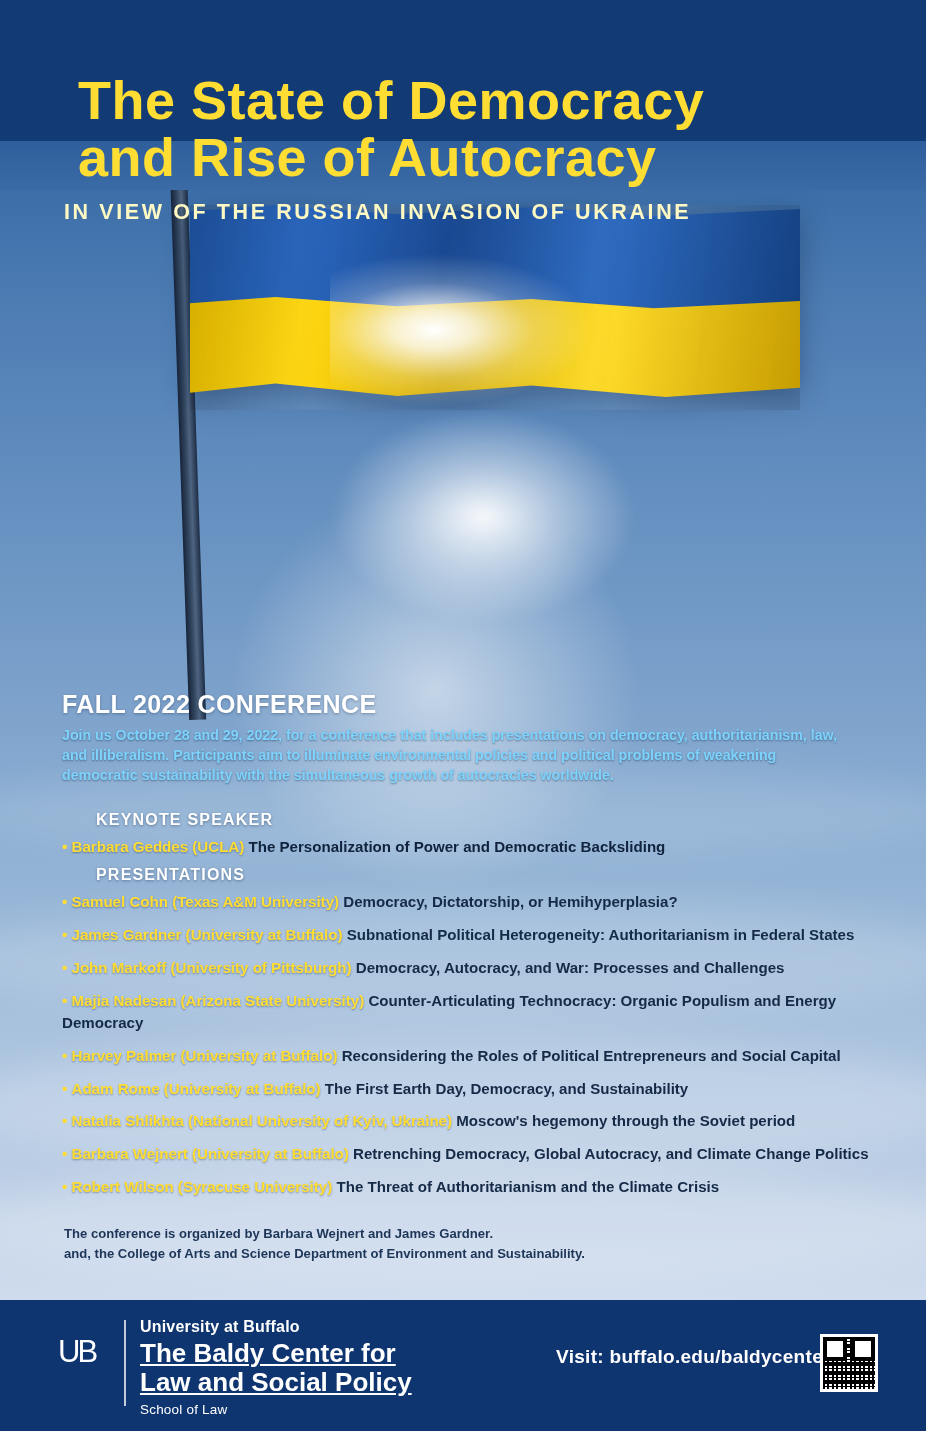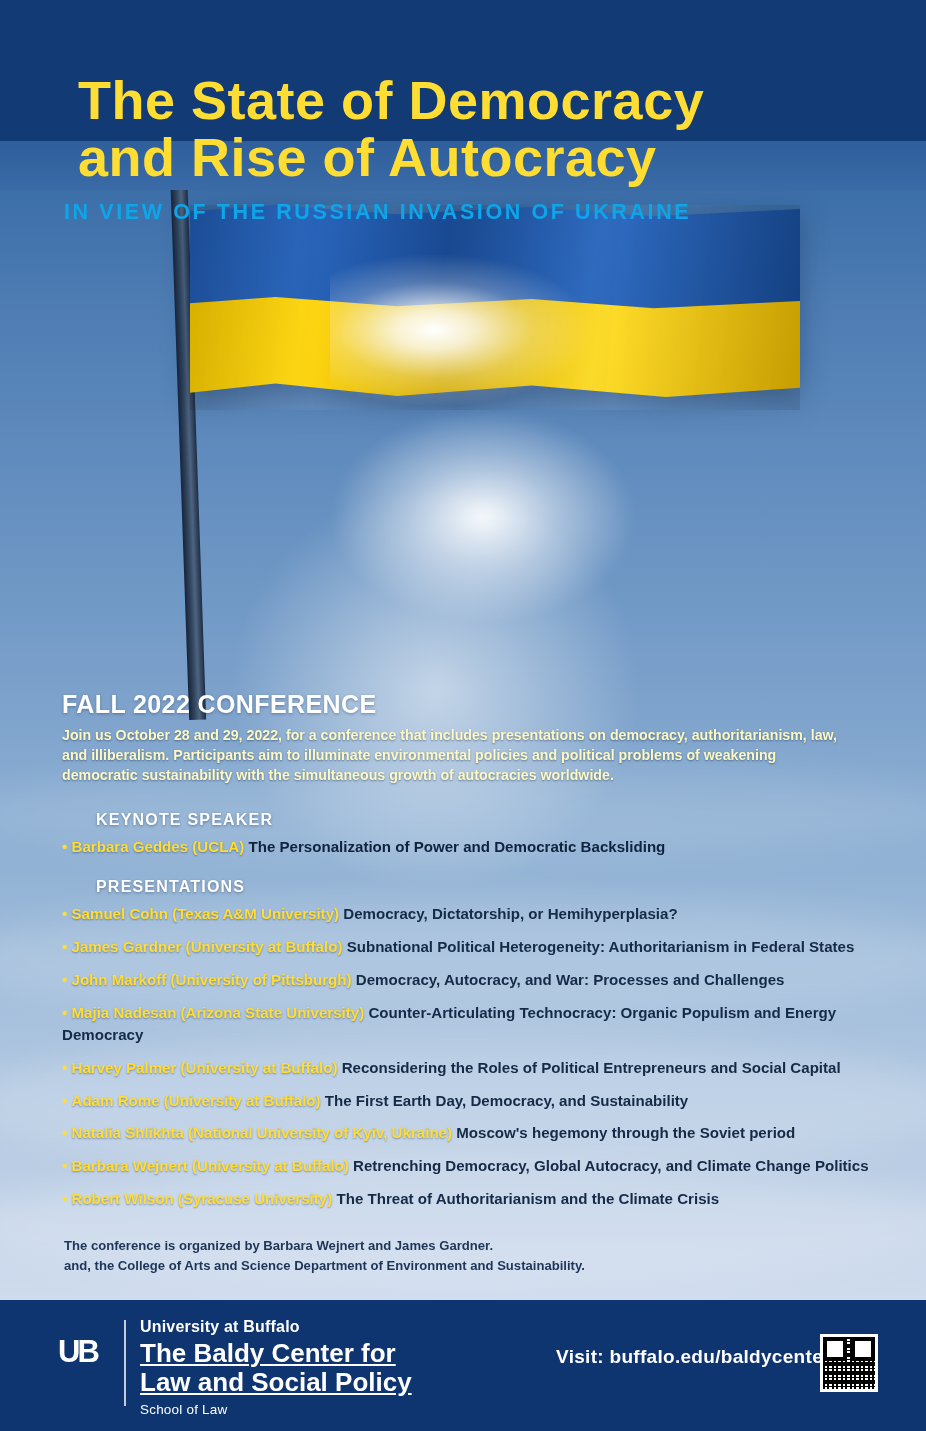--- a/index.html
+++ b/index.html
@@ -161,21 +161,21 @@
     font-size: 54px;
     font-weight: 700;
     line-height: 1.05;
     letter-spacing: 0.5px;
     transform: translateY(-6px);
   }
   .title .l1, .title .l2 { display: block; }
   .subtitle {
     position: absolute;
     left: 64px; top: 200px;
-    color: #0ea5e9;
+    color: #fef9c3;
     font-size: 21.5px;
     font-weight: 700;
     letter-spacing: 2.6px;
     z-index: 6;
   }
 
   
   .content {
     position: absolute;
     left: 0; top: 690px;
@@ -187,36 +187,36 @@
     margin: 0 0 6px 62px;
     color: #ffffff;
     font-size: 25px;
     font-weight: 700;
     letter-spacing: 0.4px;
     text-shadow: 0 1px 3px rgba(10,30,60,0.35);
   }
   .blurb {
     margin: 4px 0 0 62px;
     width: 790px;
-    color: #fef9c3;
+    color: #7dd3fc;
     font-size: 14.2px;
     font-weight: 600;
     line-height: 1.42;
     text-shadow: 0 1px 2px rgba(10,30,60,0.45);
   }
   .sub-head {
     margin: 26px 0 7px 62px;
     color: #ffffff;
     font-size: 16px;
     font-weight: 700;
     letter-spacing: 1.2px;
     text-shadow: 0 1px 3px rgba(10,30,60,0.4);
     padding-left: 34px;
   }
-  .sub-head.tight { margin-top: 20px; }
+  .sub-head.tight { margin-top: 8px; }
   .entry {
     margin: 0 0 6px 62px;
     width: 830px;
     font-size: 15.1px;
     line-height: 1.45;
     color: #16263f;
   }
   .entry .bullet { color: #ffdd33; font-weight: 700; }
   .entry .who {
     color: #ffdd33;
@@ -247,21 +247,21 @@
     width: 926px; height: 131px;
     background: #0f3570;
     z-index: 7;
   }
   .ub-logo {
     position: absolute;
     left: 58px; top: 32px;
     width: 58px; height: 40px;
     color: #ffffff;
     font-size: 31px;
-    font-weight: 700;
+    font-weight: 400;
     letter-spacing: -3px;
     line-height: 40px;
   }
   .logo-divider {
     position: absolute;
     left: 124px; top: 20px;
     width: 2px; height: 86px;
     background: rgba(255,255,255,0.75);
   }
   .logo-text { position: absolute; left: 140px; top: 18px; color: #fff; }

